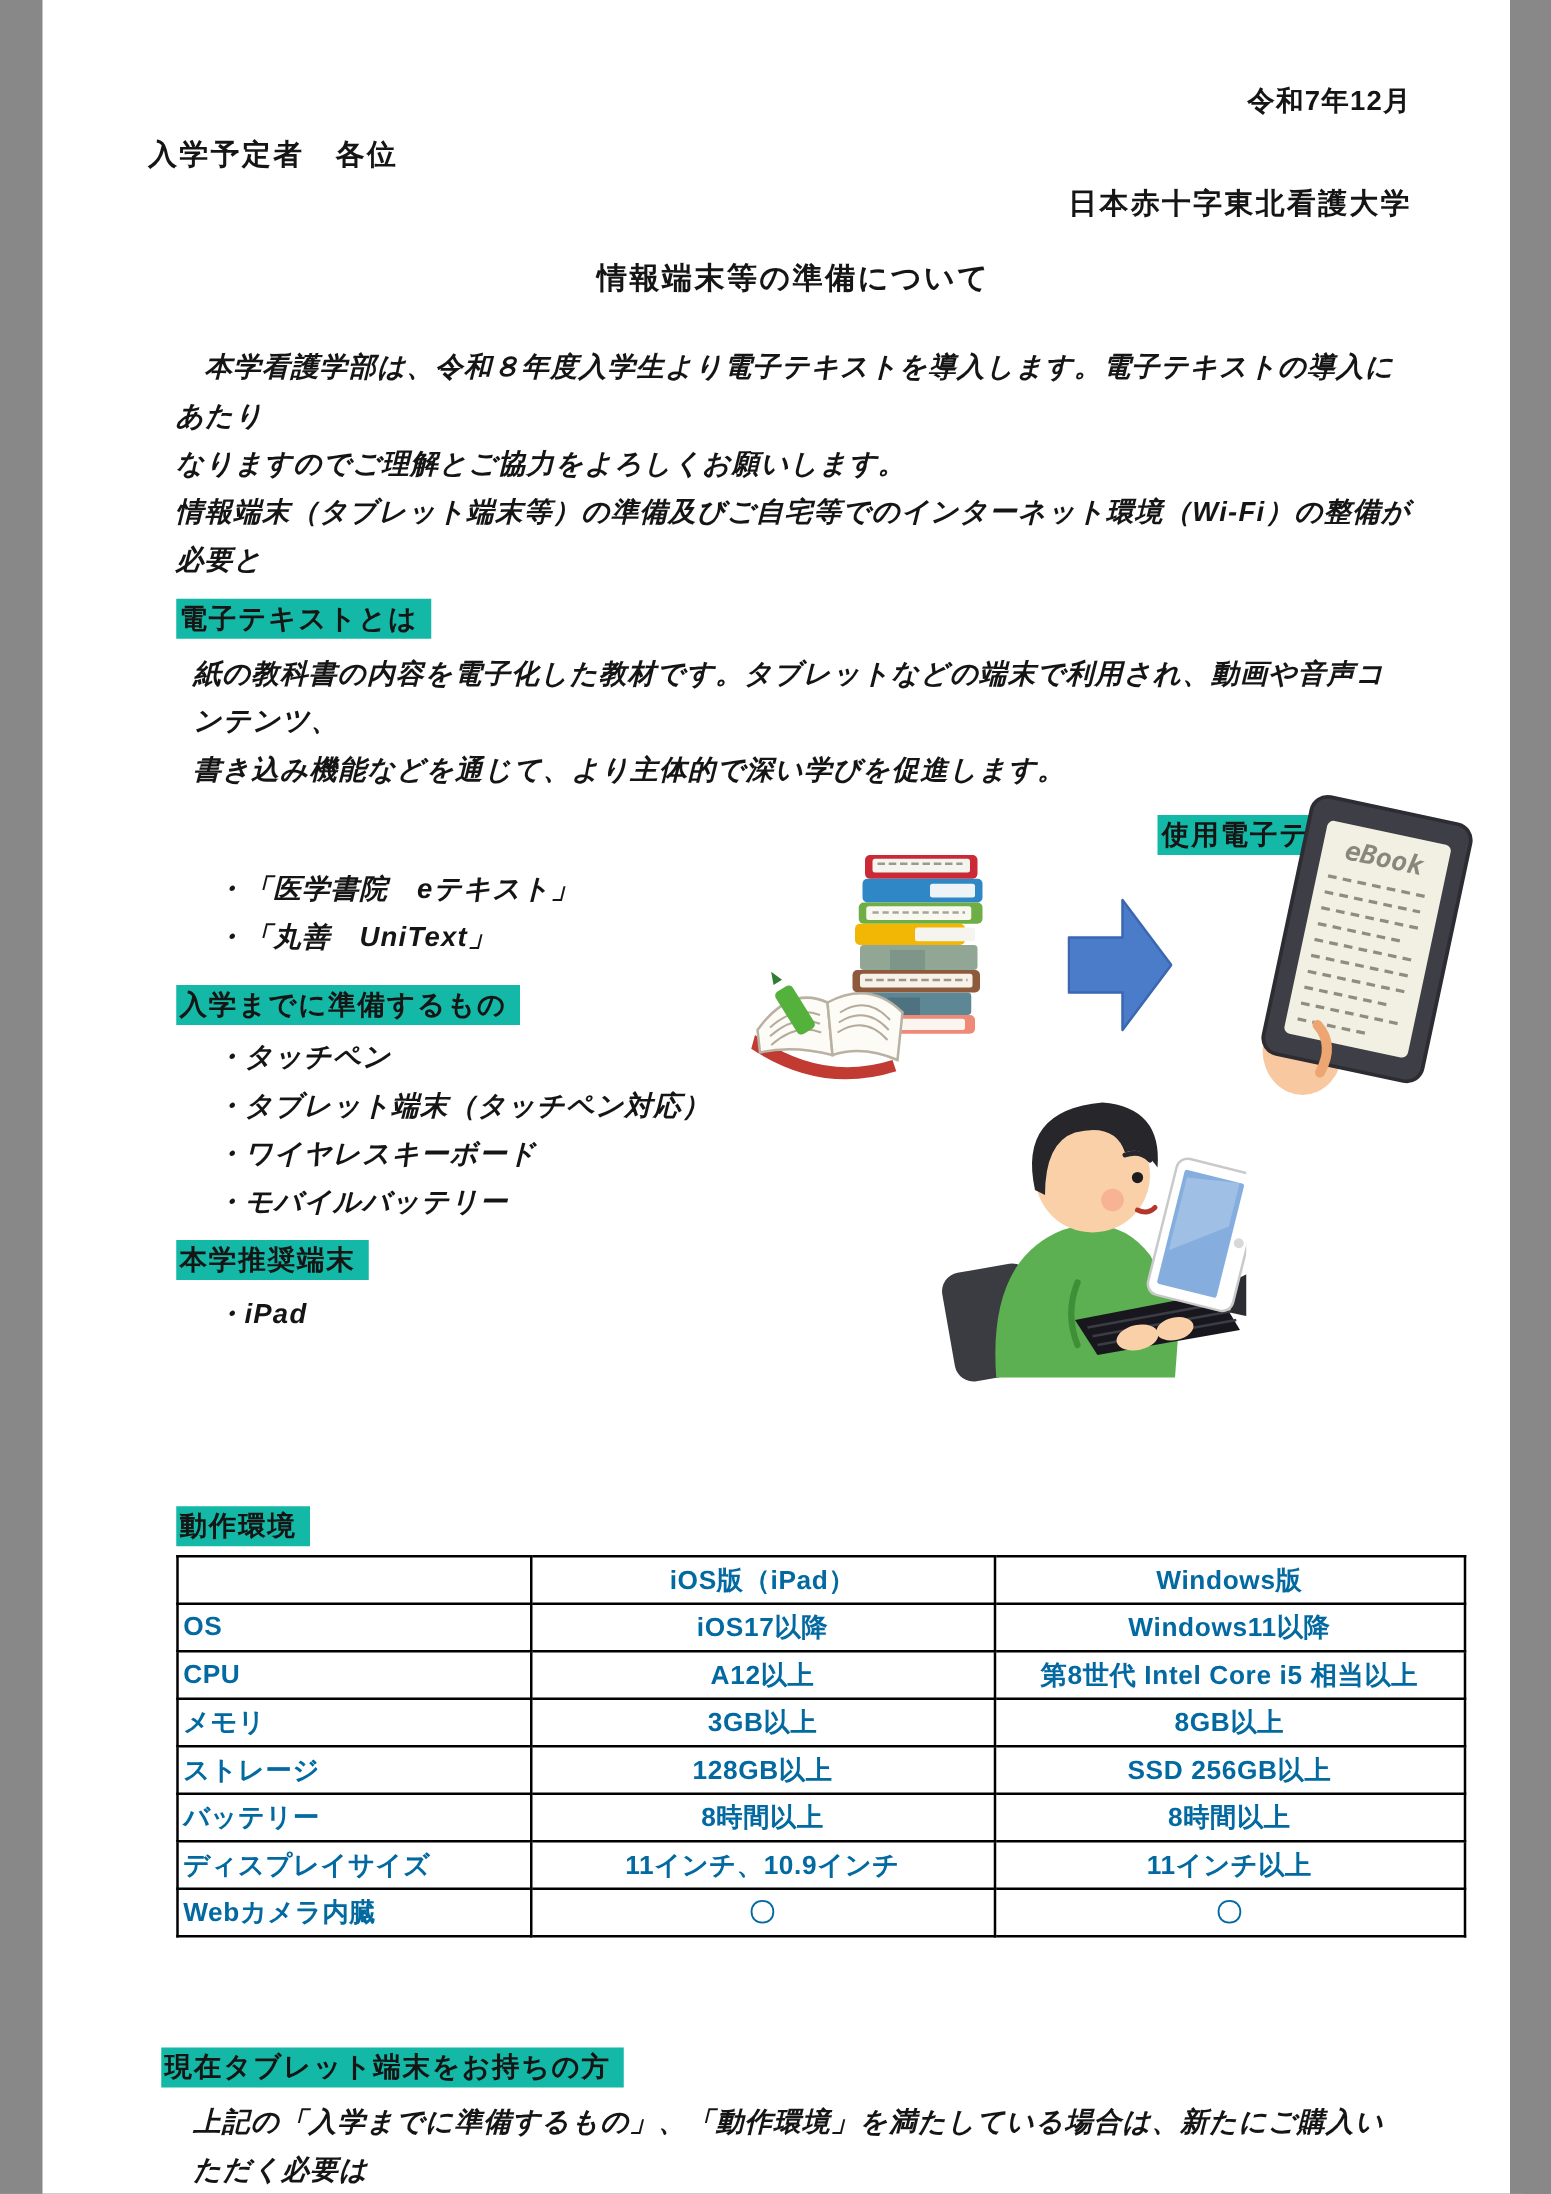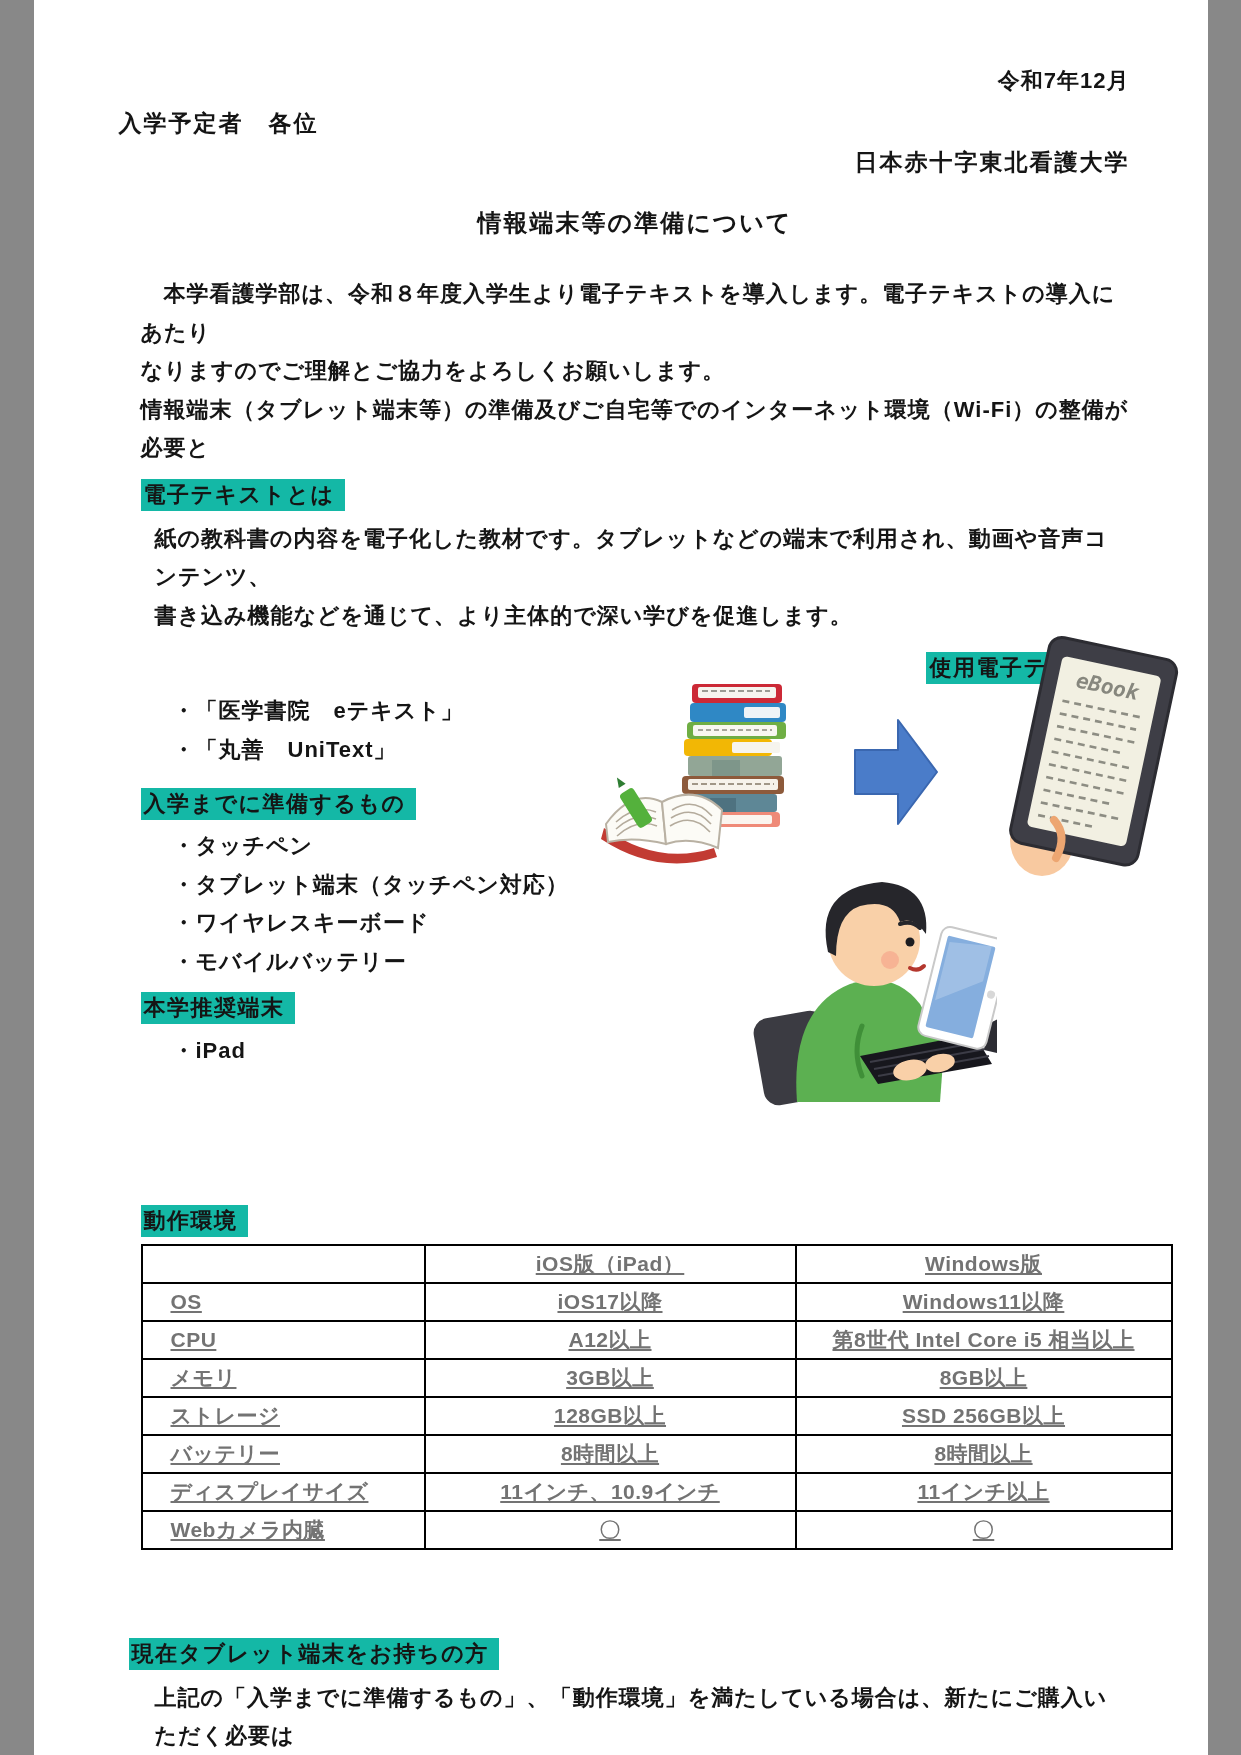--- a/index.html
+++ b/index.html
@@ -9,41 +9,41 @@
     background:#ffffff; overflow:hidden;
     font-family:"Liberation Sans","DejaVu Sans",sans-serif;
     font-weight:bold; color:#151515;
   }
   .content { position:absolute; inset:0; padding:66px 78px 0 107px; }
   .line { white-space:pre-wrap; }
   .date-line   { text-align:right; font-size:22px; line-height:30px; letter-spacing:1px; }
   .recipient   { font-size:23px; line-height:30px; margin:12px 0 0 -22px; letter-spacing:2px; }
   .org-line    { text-align:right; font-size:23px; line-height:30px; margin-top:9px; letter-spacing:2px; }
   .doc-title   { text-align:center; font-size:24px; line-height:32px; margin-top:30px; letter-spacing:2px; }
-  .para        { font-size:22px; line-height:38.5px; letter-spacing:1px; }
+  .para        { font-size:22px; line-height:38.5px; letter-spacing:1px;font-style:italic; }
   .intro       { margin-top:36px; }
   .sec-heading { margin-top:11px; }
   .sec-heading .hl {
     display:inline-block; background:#14b8a6; font-size:22px;
     line-height:26px; padding:3px 10px 3px 3px; letter-spacing:1.5px;
   }
   .mt17 { margin-top:17px;text-align:right; } .mt19 { margin-top:19px; }
   .body-indent { margin-left:14px; margin-top:9px; }
   .bullets { margin-left:32px; margin-top:8px; }
   .bullets.tight { margin-top:7px; }
   .env-heading { margin-top:134px; }
   .env-table {
     border-collapse:collapse; table-layout:fixed; width:1030px; margin-top:7px;
     font-size:21px; letter-spacing:0.5px;
   }
   .env-table td, .env-table th {
     border:2px solid #000; height:38px; text-align:center;
-    font-weight:bold; color:#737373; overflow:hidden;text-decoration:underline;
-  }
-  .env-table td.row-label { text-align:left; padding-left:28px; }
+    font-weight:bold; color:#0369a1; overflow:hidden;
+  }
+  .env-table td.row-label { text-align:left; padding-left:4px; }
   .existing-heading { margin-top:88px; margin-left:-12px; }
   .illustrations { position:absolute; inset:0; pointer-events:none; }
   .illus { position:absolute; }
   #illus-books  { left:558px; top:676px; }
   #illus-arrow  { left:820px; top:708px; }
   #illus-ebook  { left:958px; top:634px; }
   #illus-person { left:708px; top:876px; }
 </style>
 </head>
 <body>

